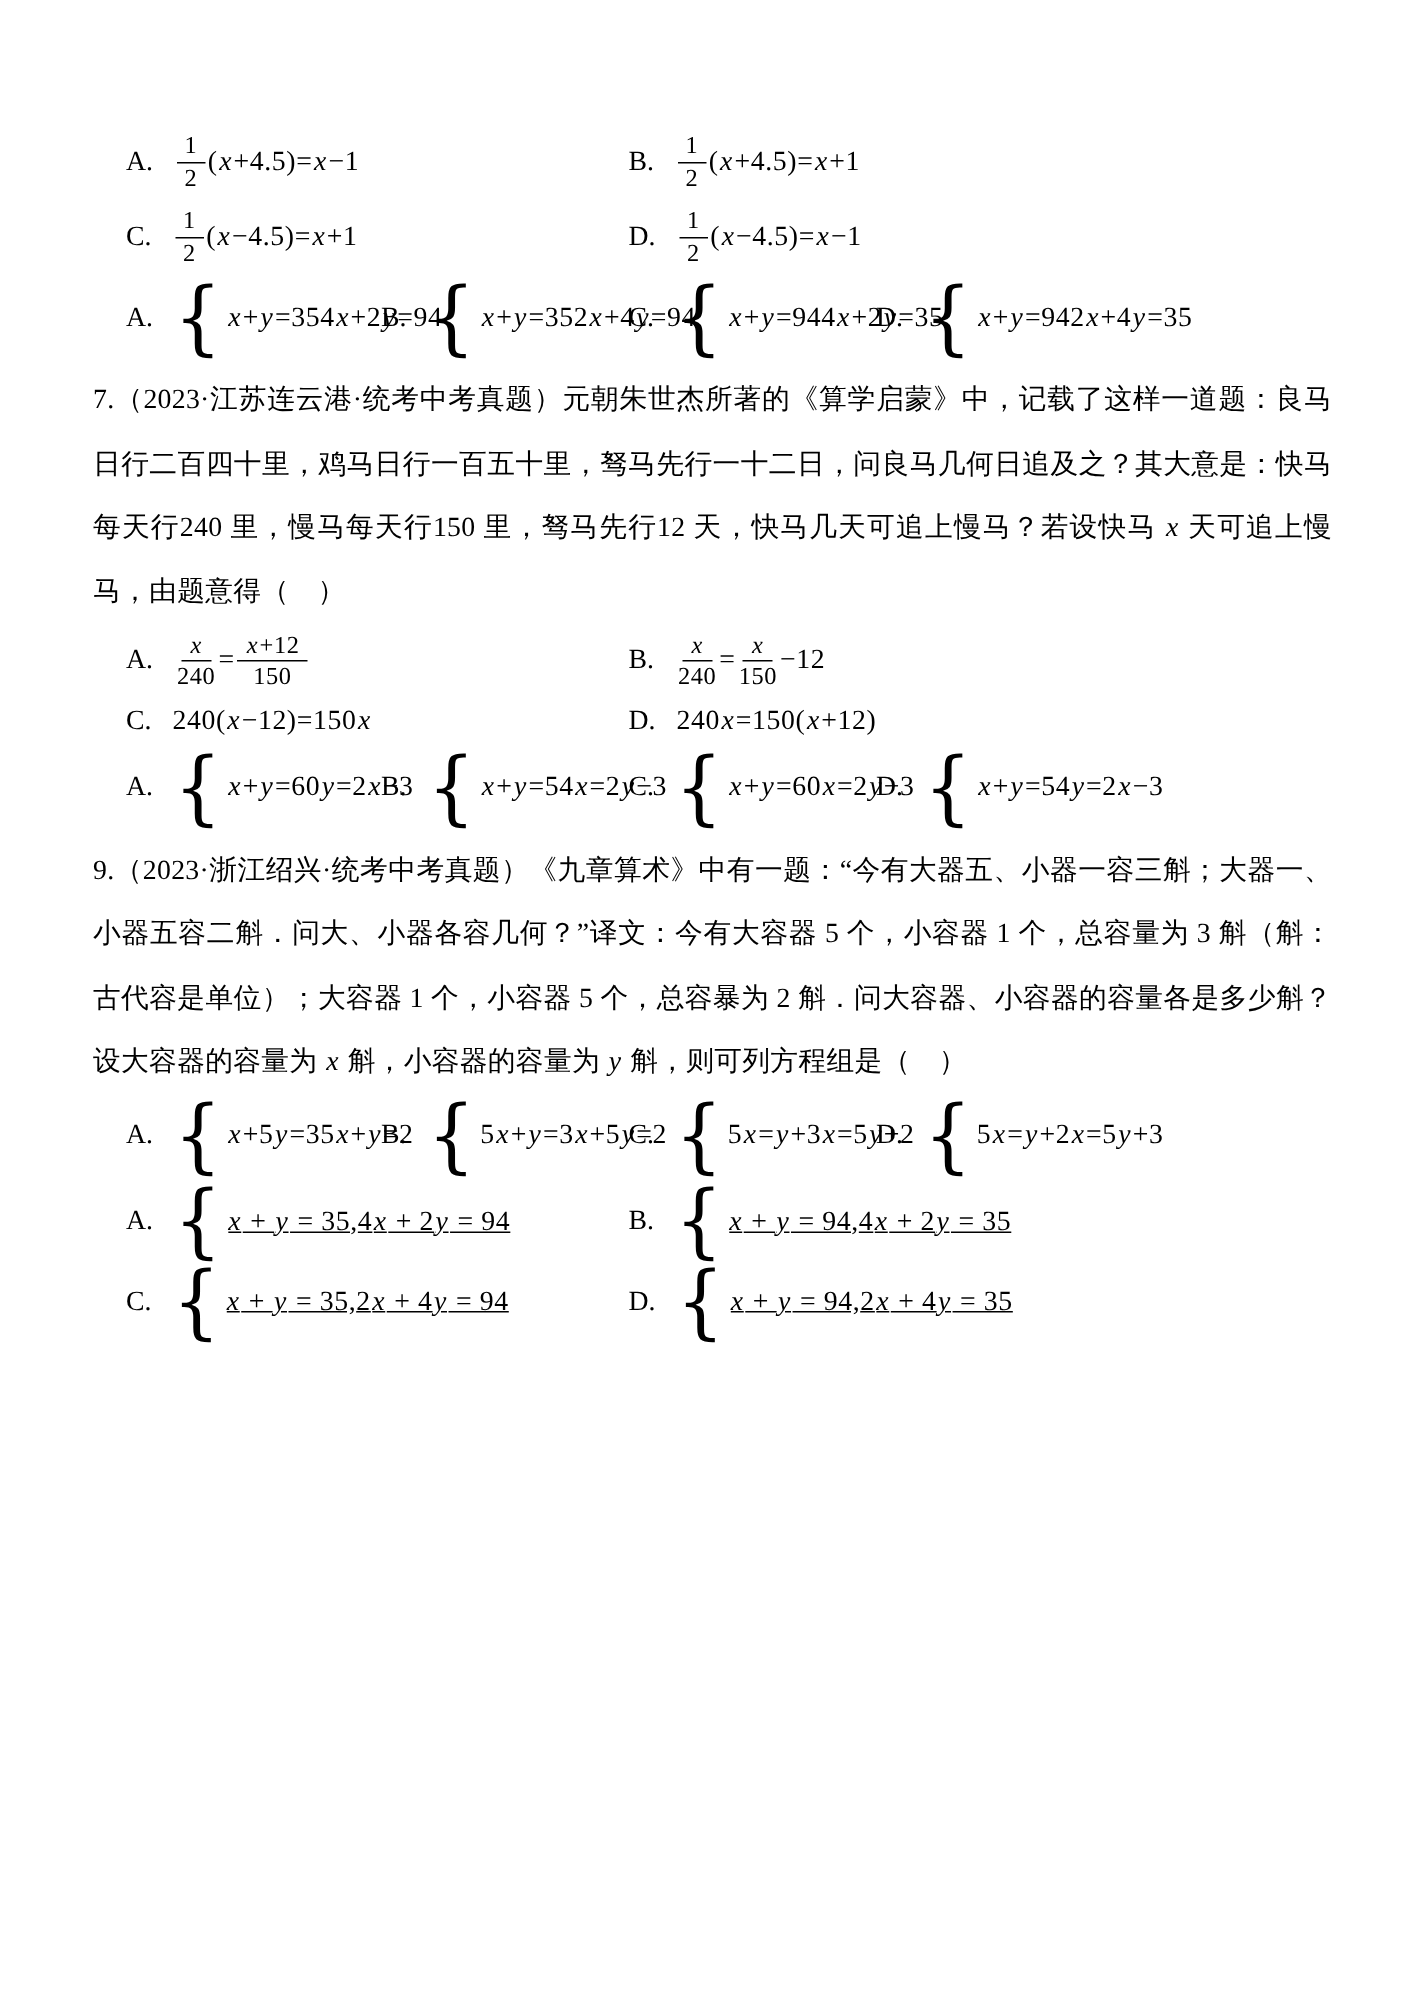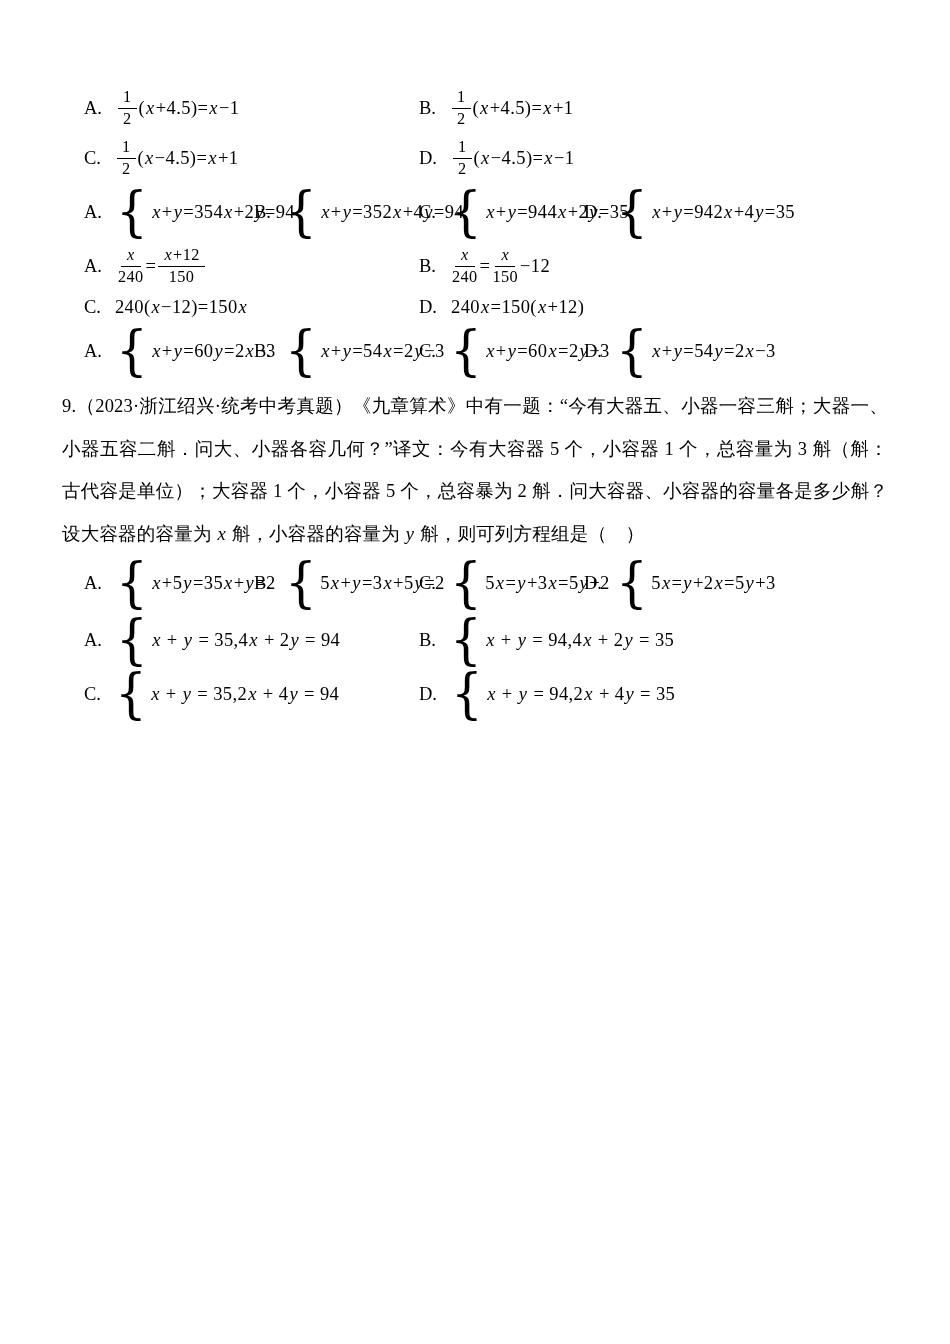--- a/index.html
+++ b/index.html
@@ -29,21 +29,21 @@
   .frac .num{padding:0 5px 1px 5px;border-bottom:1.4px solid #000;}
   .frac .den{padding-top:1px;}
   
   .sys{display:inline-flex;align-items:center;}
   .brace{
     font-size:50px;line-height:0.95;font-family:"DejaVu Serif",serif;
     transform:scaleY(1.08);margin-right:3px;font-weight:400;
   }
   .eqs{display:inline-flex;flex-direction:row;}
   .eq{font-size:18.5px;line-height:1.45;letter-spacing:0.4px;white-space:pre;}
-  .eqs.center .eq{text-align:center;}
+  .eqs.center .eq{text-align:center;text-decoration:underline;}
   .q10 .opt-row-2{margin:2px 0 6px 0;}
 </style>
 </head>
 <body>
 
 <div class="page">
 
   <section>
     <div class="opt-row-2">
       <div class="opt">
@@ -82,20 +82,21 @@
         <span class="math"><span class="sys"><span class="brace">{</span><span class="eqs"><span class="eq"><i>x</i>+<i>y</i>=94</span><span class="eq">4<i>x</i>+2<i>y</i>=35</span></span></span></span>
       </div>
       <div class="opt">
         <span class="opt-label">D.</span>
         <span class="math"><span class="sys"><span class="brace">{</span><span class="eqs"><span class="eq"><i>x</i>+<i>y</i>=94</span><span class="eq">2<i>x</i>+4<i>y</i>=35</span></span></span></span>
       </div>
     </div>
   </section>
 
   <section>
+    <p class="stem">7.（2023·江苏连云港·统考中考真题）元朝朱世杰所著的《算学启蒙》中，记载了这样一道题：良马日行二百四十里，鸡马日行一百五十里，驽马先行一十二日，问良马几何日追及之？其大意是：快马每天行240 里，慢马每天行150 里，驽马先行12 天，快马几天可追上慢马？若设快马 <i>x</i> 天可追上慢马，由题意得（　）</p>
     <div class="opt-row-2">
       <div class="opt">
         <span class="opt-label">A.</span>
         <span class="math"><span class="frac"><span class="num"><i>x</i></span><span class="den">240</span></span>=<span class="frac"><span class="num"><i>x</i>+12</span><span class="den">150</span></span></span>
       </div>
       <div class="opt">
         <span class="opt-label">B.</span>
         <span class="math"><span class="frac"><span class="num"><i>x</i></span><span class="den">240</span></span>=<span class="frac"><span class="num"><i>x</i></span><span class="den">150</span></span>−12</span>
       </div>
     </div>

